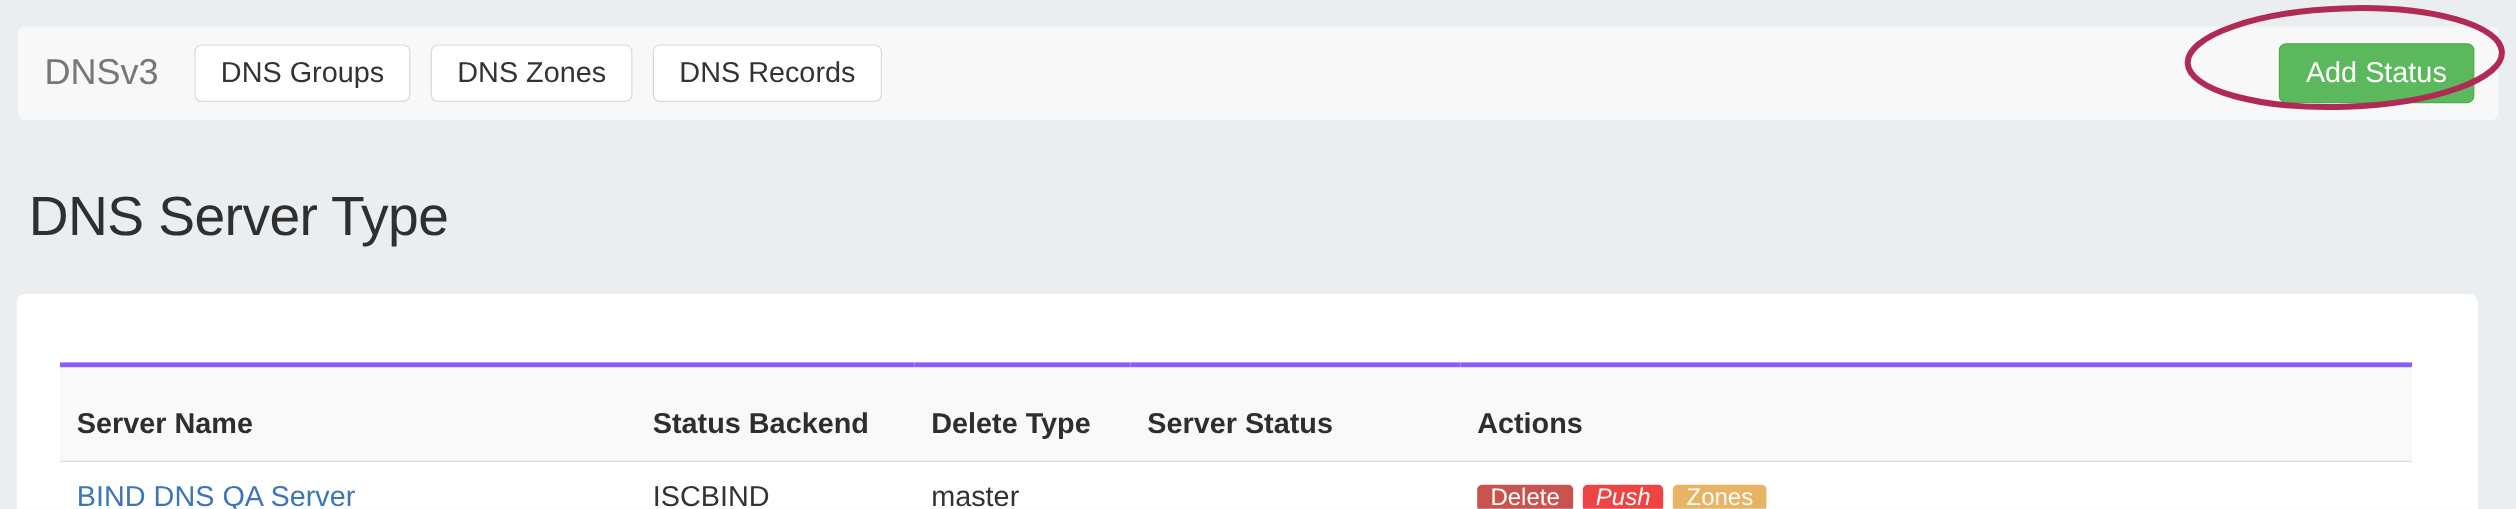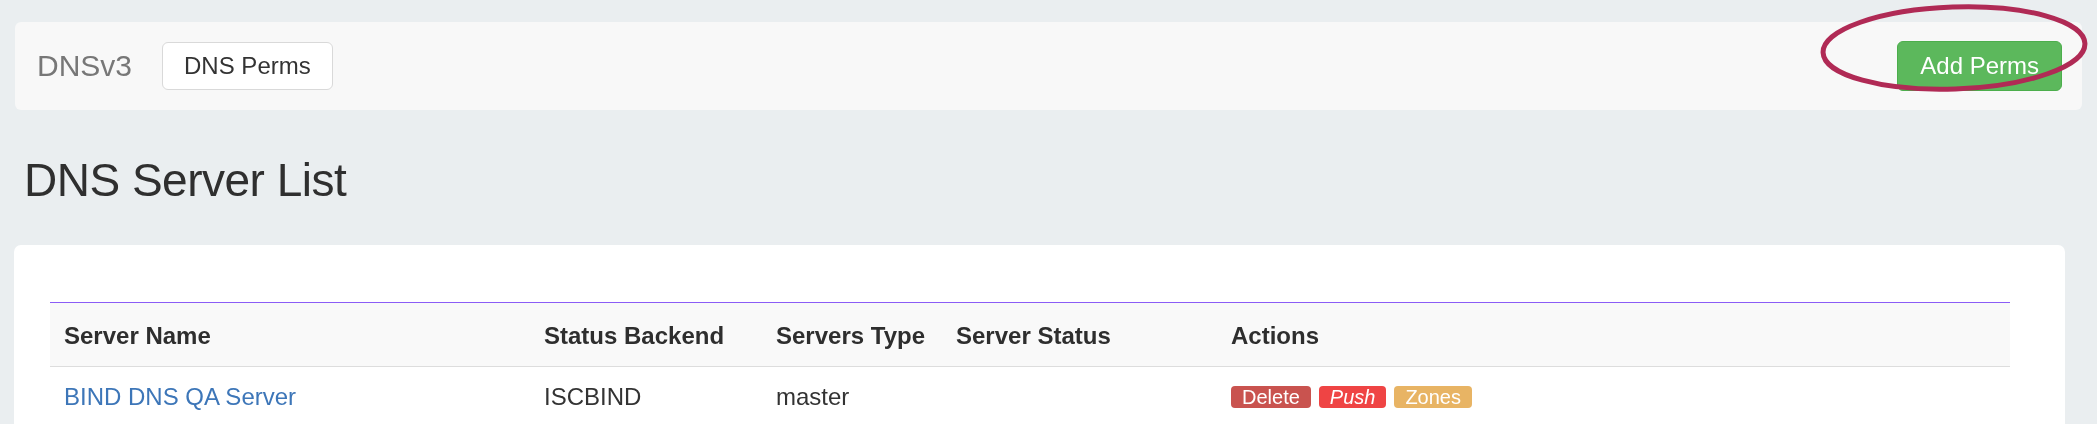--- a/index.html
+++ b/index.html
@@ -16,21 +16,21 @@
     overflow: hidden;
     position: relative;
   }
 
   
   .navbar {
     position: absolute;
     left: 15px;
     top: 22px;
     width: 2067px;
-    height: 88px;
+    height: 78px;
     background: #f8f8f8;
     border-radius: 6px;
     box-sizing: border-box;
   }
   .navbar-inner {
     display: flex;
     align-items: center;
     height: 100%;
     padding: 0 20px 0 22px;
     box-sizing: border-box;
@@ -131,22 +131,22 @@
     width: 1960px;
     border-collapse: collapse;
     table-layout: fixed;
   }
   .data-table th {
     text-align: left;
     font-size: 24px;
     font-weight: bold;
     color: #2e2e2e;
     background: #f9f9f9;
-    padding: 19px 0 16px 14px;
-    border-top: 1px solid #8b5cf6;
+    padding: 34px 0 16px 14px;
+    border-top: 4px solid #8b5cf6;
     border-bottom: 1px solid #dddddd;
     white-space: nowrap;
   }
   .data-table td {
     font-size: 24px;
     color: #333333;
     padding: 16px 0 16px 14px;
     vertical-align: middle;
     white-space: nowrap;
     border-bottom: 1px solid #e8e8e8;
@@ -189,51 +189,53 @@
 </style>
 </head>
 <body>
 
 <div class="navbar">
   <div class="navbar-inner">
 
     <div class="brand">DNSv3</div>
 
     <div class="nav-btns">
-      <button class="nav-btn">DNS Perms</button>
+      <button class="nav-btn">DNS Groups</button>
+      <button class="nav-btn">DNS Zones</button>
+      <button class="nav-btn">DNS Records</button>
     </div>
 
     <div class="navbar-spacer"></div>
 
-    <button class="add-server-btn">Add Perms</button>
+    <button class="add-server-btn">Add Status</button>
 
   </div>
 </div>
 
 <svg class="annotation-ellipse" viewBox="0 0 272 88">
   <ellipse cx="136" cy="44" rx="131" ry="41" fill="none" stroke="#b02a55" stroke-width="5" transform="rotate(-2 136 44)"></ellipse>
 </svg>
 
-<h1 class="page-title">DNS Server List</h1>
+<h1 class="page-title">DNS Server Type</h1>
 
 <div class="panel">
 
   <table class="data-table">
     <colgroup>
       <col class="col-name">
       <col class="col-backend">
       <col class="col-type">
       <col class="col-status">
       <col class="col-actions">
     </colgroup>
     <thead>
       <tr>
         <th>Server Name</th>
         <th>Status Backend</th>
-        <th>Servers Type</th>
+        <th>Delete Type</th>
         <th>Server Status</th>
         <th>Actions</th>
       </tr>
     </thead>
     <tbody>
       <tr>
         <td>
           <a class="server-link" href="#">BIND DNS QA Server</a>
         </td>
         <td>ISCBIND</td>

